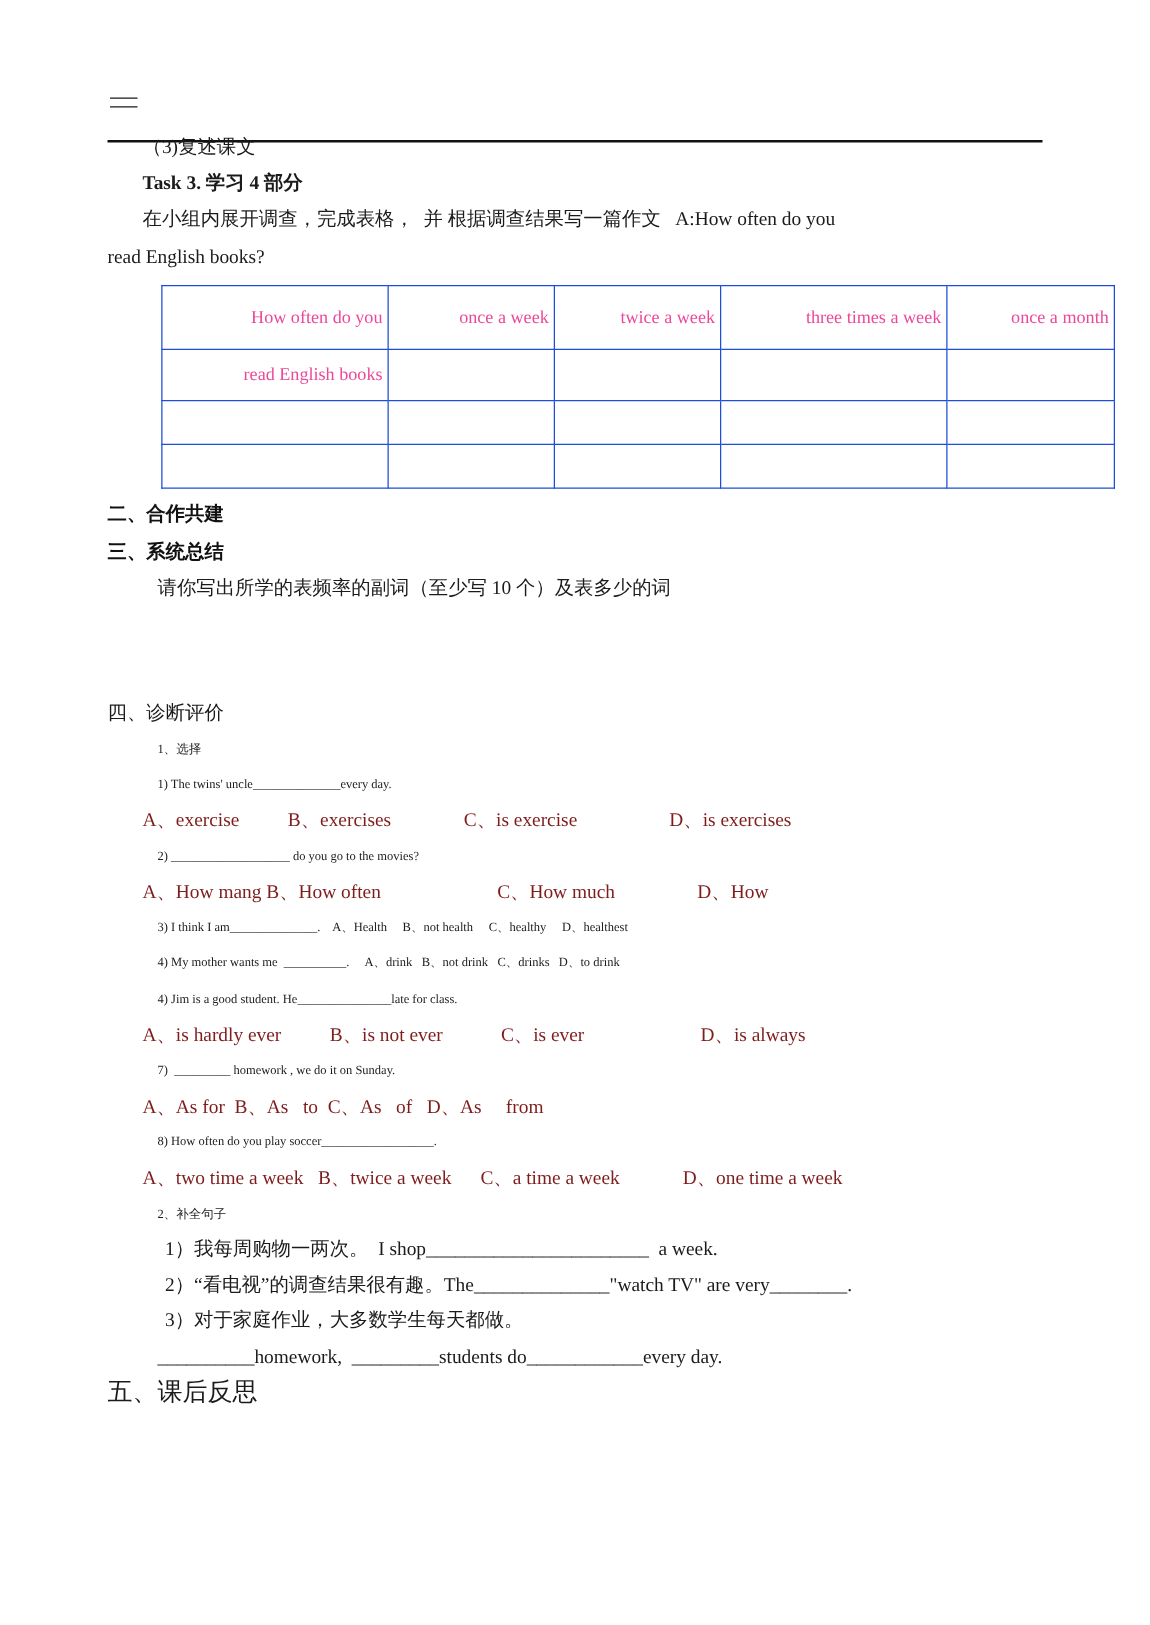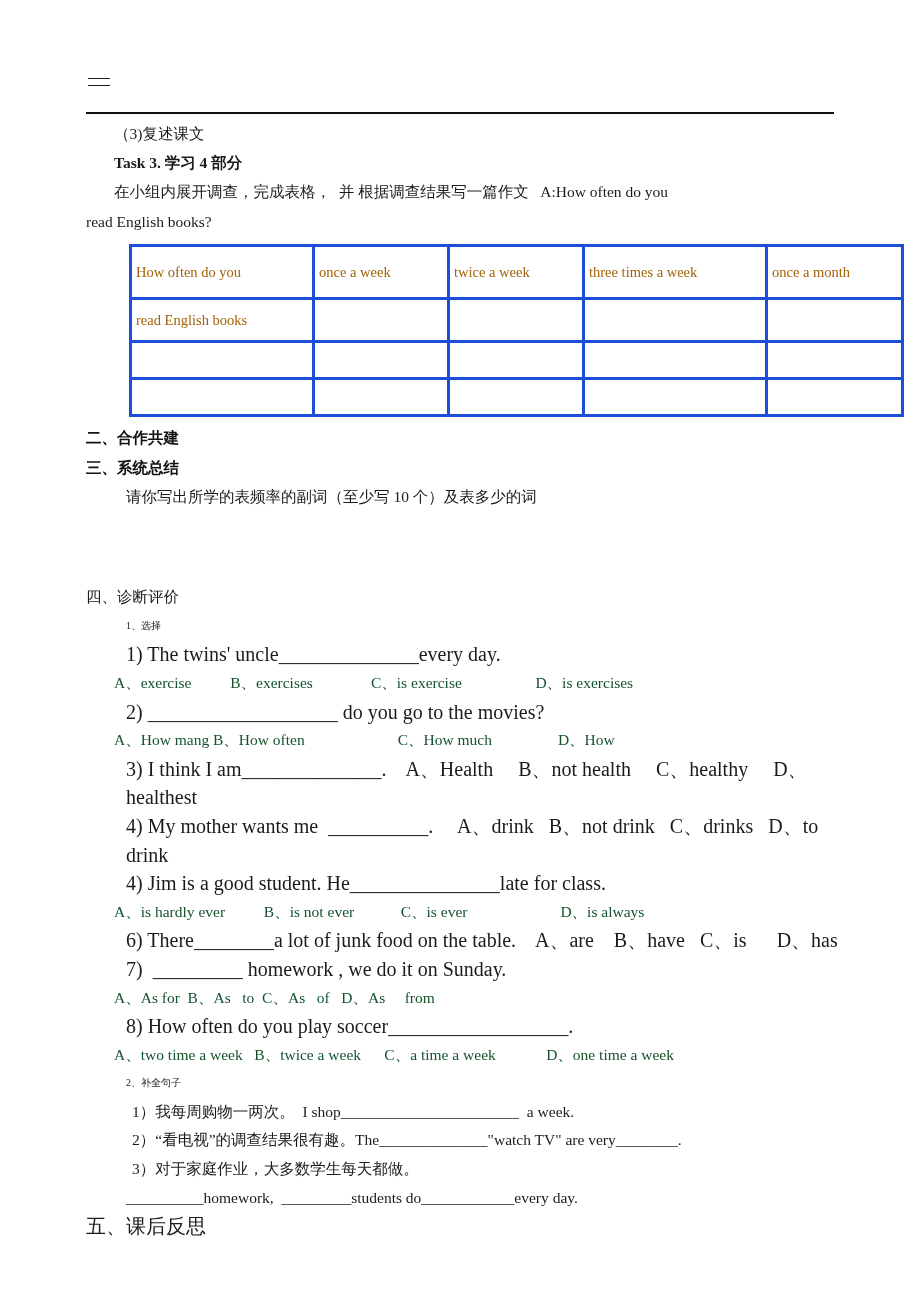--- a/index.html
+++ b/index.html
@@ -40,21 +40,21 @@
     top: 112px;
     width: 748px;
     height: 0;
     border-top: 2px solid #111111;
   }
 
   
   .content {
     position: absolute;
     left: 86px;
-    top: 120px;
+    top: 104px;
     width: 770px;
   }
 
   .line {
     font-size: 15.5px;
     line-height: 28.6px;
     white-space: pre-wrap;
     color: #1b1b1b;
   }
   .indent1 { padding-left: 28px; }
@@ -91,52 +91,52 @@
     padding-left: 43px;
     margin-top: 7px;
   }
   table.survey {
     border-collapse: collapse;
     width: 717px;
     table-layout: fixed;
     font-size: 14.5px;
   }
   table.survey td {
-    border: 3px solid #1d4ed8;
-    text-align: left;
+    border: 1px solid #1d4ed8;
+    text-align: right;
     vertical-align: middle;
     height: 30px;
     padding: 2px 4px;
-    color: #a16207;
+    color: #ec4899;
   }
   table.survey tr.r0 td { height: 46px; }
   table.survey tr.r1 td { height: 36px; }
   table.survey tr.r2 td { height: 30px; }
   table.survey tr.r3 td { height: 30px; }
   .col-0 { width: 172px; }
   .col-1 { width: 124px; margin-top: 43px; }
   .col-2 { width: 124px; }
   .col-3 { width: 172px; margin-left: 12px; }
   .col-4 { width: 125px; }
 
   
   .gap-sm { height: 6px; }
   .gap-lg { height: 26px; }
   .q-line {
-    font-size: 20px;
+    font-size: 10px;
     line-height: 28.6px;
     white-space: pre-wrap;
     color: #1b1b1b;
     padding-left: 40px;
   }
   .opt-line {
     font-size: 15.5px;
     line-height: 28.6px;
     white-space: pre-wrap;
-    color: #14532d;
+    color: #7f1d1d;
     padding-left: 28px;
   }
   .sub-head {
     font-size: 10px;
     line-height: 28.6px;
     padding-left: 40px;
     color: #1b1b1b;
   }
   .fill-line {
     font-size: 15.5px;
@@ -230,21 +230,20 @@
     <div class="q-line">2) ___________________ do you go to the movies?</div>
     <div class="opt-line">A、How mang B、How often                        C、How much                 D、How</div>
 
     <div class="q-line">3) I think I am______________.    A、Health     B、not health     C、healthy     D、healthest</div>
 
     <div class="q-line">4) My mother wants me  __________.     A、drink   B、not drink   C、drinks   D、to drink</div>
 
     <div class="q-line">4) Jim is a good student. He_______________late for class.</div>
     <div class="opt-line">A、is hardly ever          B、is not ever            C、is ever                        D、is always</div>
 
-    <div class="q-line">6) There________a lot of junk food on the table.    A、are    B、have   C、is      D、has</div>
 
     <div class="q-line">7)  _________ homework , we do it on Sunday.</div>
     <div class="opt-line">A、As for  B、As   to  C、As   of   D、As     from</div>
 
     <div class="q-line">8) How often do you play soccer__________________.</div>
     <div class="opt-line">A、two time a week   B、twice a week      C、a time a week             D、one time a week</div>
 
     <div class="sub-head">2、补全句子</div>
 
     <div class="fill-line">1）我每周购物一两次。  I shop_______________________  a week.</div>

